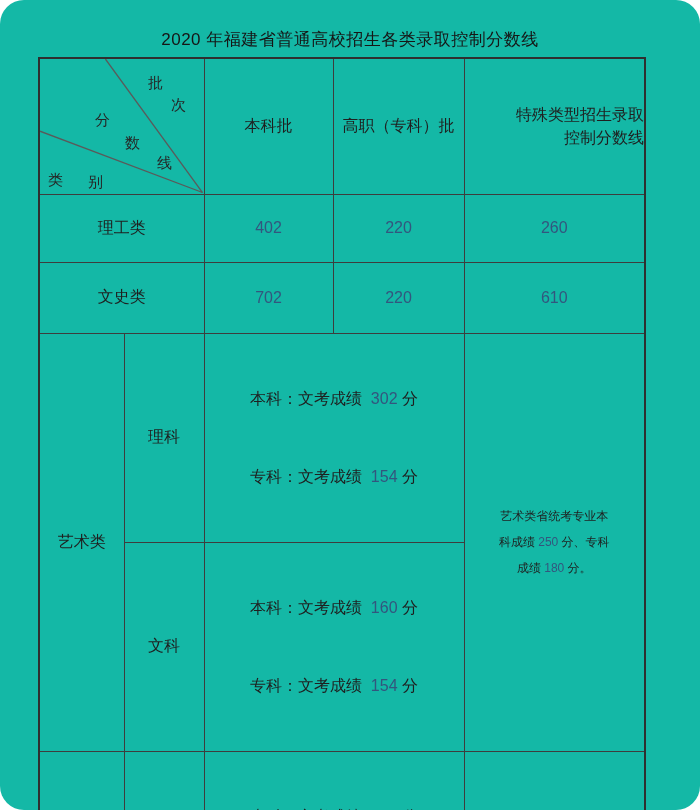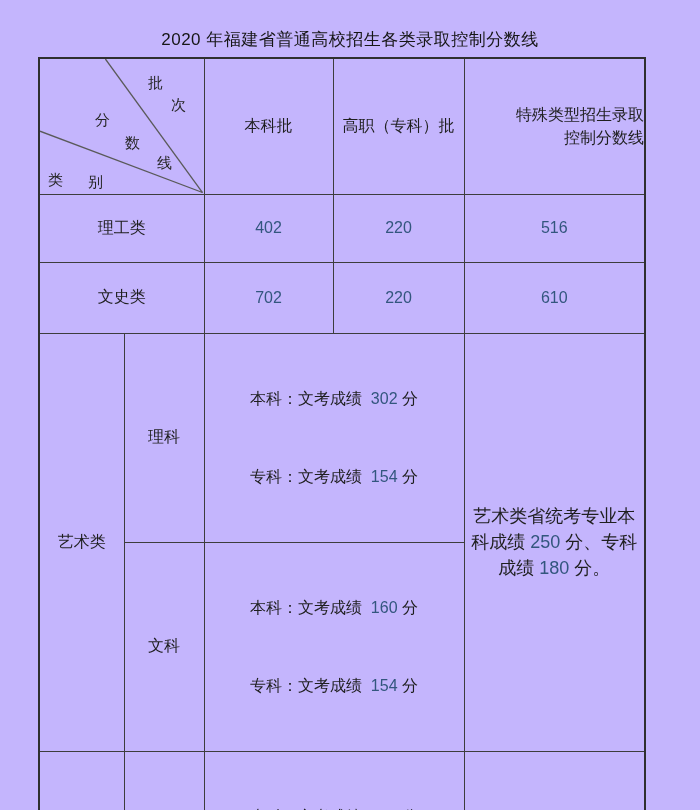--- a/index.html
+++ b/index.html
@@ -1,23 +1,24 @@
 <!DOCTYPE html>
 <html><head>
 <meta charset="utf-8">
 <style>
   html, body { margin: 0; padding: 0; background: #ffffff; }
   .page {
     position: relative;
     width: 700px;
     height: 810px;
-    background: #c4b5fd;
+    background: #14b8a6;
     overflow: hidden;
     font-family: "Liberation Sans", sans-serif;
     color: #1f1f1f;
+    border-radius: 24px;
   }
   .doc-title {
     position: absolute;
     top: 28px;
     left: 0;
     width: 100%;
     text-align: center;
     font-size: 17px;
     letter-spacing: 0.5px;
     color: #161616;
@@ -55,21 +56,21 @@
   .hdr-multiline { line-height: 23px; text-align: right; }
   td.big-num { font-size: 17px; }
   .score-block {
     display: inline-block;
     text-align: left;
     white-space: pre;
     font-size: 16px;
     line-height: 26px;
   }
   td.note-cell { text-align: left; padding: 0 8px 0 9px; }
-  .note-line { font-size: 18px; line-height: 26px; white-space: pre; }
+  .note-line { font-size: 12px; line-height: 26px; white-space: pre; }
   .num-tint {  }
 </style>
 </head>
 <body>
 
 <div class="page">
 
   <div class="doc-title">2020 年福建省普通高校招生各类录取控制分数线</div>
 
   <table class="score-table">
@@ -105,21 +106,21 @@
           <div>特殊类型招生录取</div>
           <div>控制分数线</div>
         </div>
       </td>
     </tr>
 
     <tr style="height:68px">
       <td colspan="2">理工类</td>
       <td class="big-num digits-tint"><span class="num-tint" style="color: rgb(51, 86, 126); margin-top: 8px;">402</span></td>
       <td class="big-num digits-tint"><span class="num-tint" style="color: rgb(51, 86, 126);">220</span></td>
-      <td class="big-num digits-tint"><span class="num-tint" style="color: rgb(51, 86, 126);">516</span></td>
+      <td class="big-num digits-tint"><span class="num-tint" style="color: rgb(51, 86, 126);">260</span></td>
     </tr>
 
     <tr style="height:71px">
       <td colspan="2">文史类</td>
       <td class="big-num digits-tint"><span class="num-tint" style="color: rgb(51, 86, 126);">702</span></td>
       <td class="big-num digits-tint"><span class="num-tint" style="color: rgb(51, 86, 126);">220</span></td>
       <td class="big-num digits-tint"><span class="num-tint" style="color: rgb(51, 86, 126);">610</span></td>
     </tr>
 
     <tr style="height:112px">

